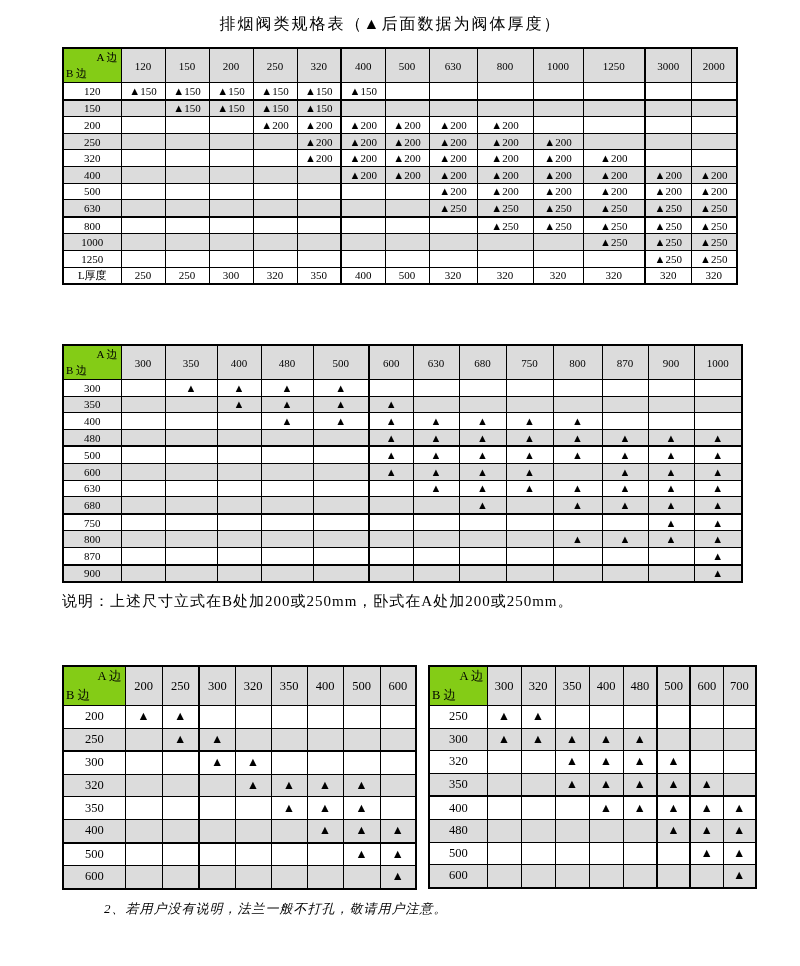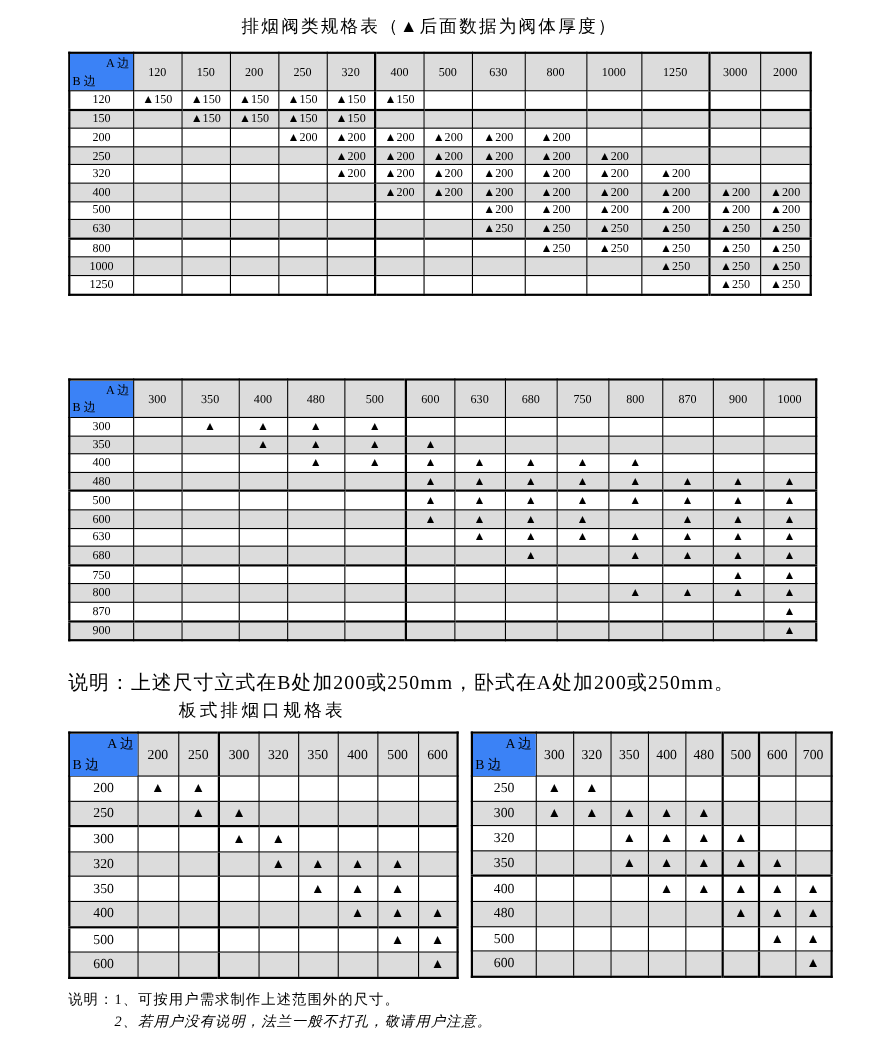--- a/index.html
+++ b/index.html
@@ -13,41 +13,41 @@
   .title-2 { left:0; top:318px; width:800px; }
   .title-3 { left:62px; top:636px; width:353px; letter-spacing:3px; }
   .title-4 { left:428px; top:636px; width:327px; letter-spacing:3px; }
 
   table.spec { position:absolute; border-collapse:collapse; table-layout:fixed; background:#fff; border:2px solid #000; }
   .spec th, .spec td {
     border:1px solid #000; text-align:center; vertical-align:middle;
     padding:0; font-weight:normal; white-space:nowrap; overflow:hidden;
   }
   .spec thead th { background:#dcdcdc; }
-  .spec thead th.corner { background:#3b82f6; }
+  .spec thead th.corner { background:#84cc16; }
   .spec tr.shade th, .spec tr.shade td { background:#dcdcdc; }
   .spec .rt { border-right-width:2px; }
   .spec tr.bb th, .spec tr.bb td { border-bottom-width:2px; }
 
   .compact { font-size:11px; }
   .compact thead th { height:33px; }
   .compact tbody th, .compact tbody td { height:15.6px; }
   .roomy { font-size:12.5px; }
   .roomy thead th { height:38px; }
   .roomy tbody th, .roomy tbody td { height:21.6px; }
 
   .corner { position:relative;
     background-image:linear-gradient(to bottom right,
       transparent calc(50% - 0.7px), #000 calc(50% - 0.7px),
       #000 calc(50% + 0.7px), transparent calc(50% + 0.7px));
   }
   .corner .ca { position:absolute; top:1px; right:3px; }
   .corner .cb { position:absolute; bottom:1px; left:2px; }
 
-  .note-mid { position:absolute; left:62px; top:608px; font-size:18px; letter-spacing:1px; }
+  .note-mid { position:absolute; left:62px; top:592px; font-size:15px; letter-spacing:1px; }
   .notes-bottom { position:absolute; left:62px; top:899px; font-size:13px; line-height:20px; letter-spacing:1px; }
   .notes-bottom .indent { padding-left:42px;font-style:italic; }
 </style>
 </head>
 <body>
 
 <div class="page">
 
   <div class="title title-1">排烟阀类规格表（▲后面数据为阀体厚度）</div>
   <table class="spec compact" style="left: 62px; top: 47px;">
@@ -258,20 +258,36 @@
           <td class="rt"></td>
           <td></td>
           <td></td>
           <td></td>
           <td></td>
           <td></td>
           <td class="rt"></td>
           <td>▲250</td>
           <td>▲250</td>
         </tr>
+        <tr>
+          <th>L厚度</th>
+          <td>250</td>
+          <td>250</td>
+          <td>300</td>
+          <td>320</td>
+          <td class="rt">350</td>
+          <td>400</td>
+          <td>500</td>
+          <td>320</td>
+          <td>320</td>
+          <td>320</td>
+          <td class="rt">320</td>
+          <td>320</td>
+          <td>320</td>
+        </tr>
       </tbody>
     </table>
 
   <table class="spec compact" style="left: 62px; top: 344px;">
       <colgroup>
         <col style="width: 58px;">
         <col style="width: 44px;">
         <col style="width: 52px;">
         <col style="width: 44px;">
         <col style="width: 52px;">
@@ -497,21 +513,20 @@
           <td></td>
           <td></td>
           <td></td>
           <td>▲</td>
         </tr>
       </tbody>
     </table>
 
   <div class="note-mid">说明：上述尺寸立式在B处加200或250mm，卧式在A处加200或250mm。</div>
 
-  <div class="title title-3">板式排烟口规格表</div>
   <table class="spec roomy" style="left: 62px; top: 665px;">
       <colgroup>
         <col style="width: 62px;">
         <col style="width: 37px;">
         <col style="width: 37px;">
         <col style="width: 36px;">
         <col style="width: 36px;">
         <col style="width: 36px;">
         <col style="width: 36px;">
         <col style="width: 37px;">
@@ -739,17 +754,16 @@
           <td></td>
           <td class="rt"></td>
           <td class="rt"></td>
           <td></td>
           <td>▲</td>
         </tr>
       </tbody>
     </table>
 
   <div class="notes-bottom">
-    <div>说明：1、可按用户需求制作上述范围外的尺寸。</div>
     <div class="indent">2、若用户没有说明，法兰一般不打孔，敬请用户注意。</div>
   </div>
 
 </div>
 
 </body></html>

